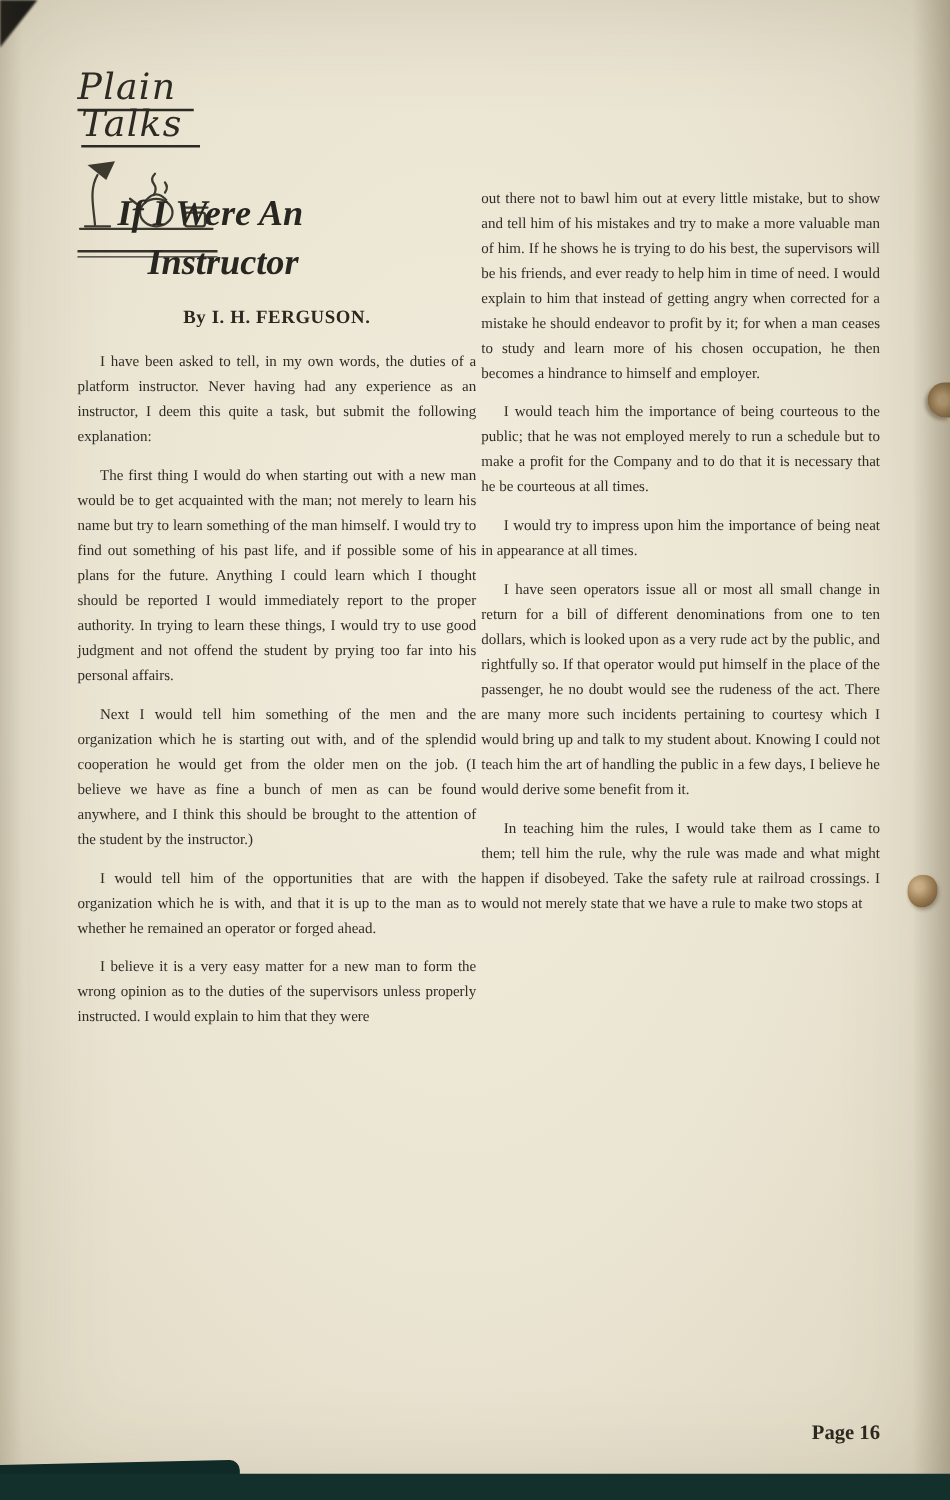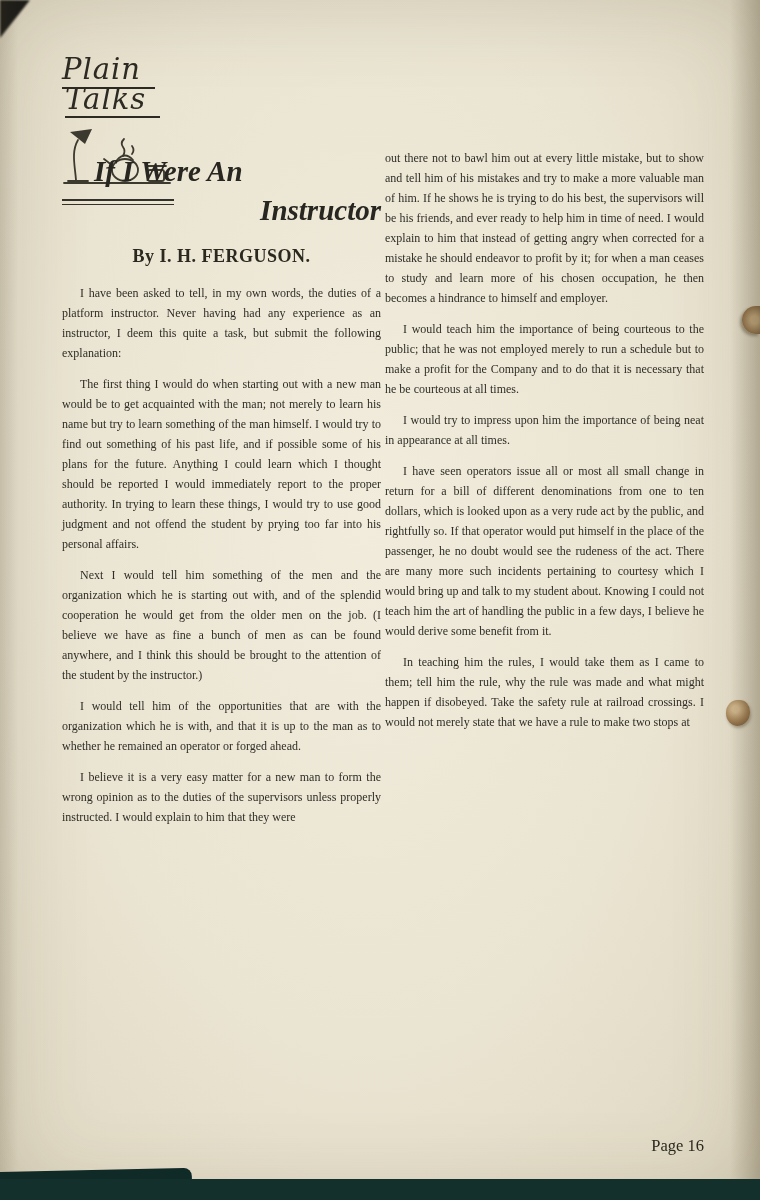--- a/index.html
+++ b/index.html
@@ -105,45 +105,45 @@
   .title {
     font-size: 29px;
     font-style: italic;
     font-weight: bold;
     color: #282620;
     margin: 4px 0 16px 0;
     line-height: 1.35;
     font-family: "Liberation Serif", serif;
   }
   .title .line1 { display: block; margin-left: 32px; }
-  .title .line2 { display: block; margin-left: 56px; text-align: right; }
+  .title .line2 { display: block; margin-left: 56px; }
   .byline {
     text-align: center;
     font-weight: bold;
-    font-size: 18px;
+    font-size: 15px;
     letter-spacing: 0.5px;
     margin: 0 0 16px 0;
     color: #2b291f;
   }
   .para {
     font-size: 12px;
     line-height: 20px;
     text-align: justify;
     text-indent: 18px;
     margin: 0 0 11px 0;
   }
   .para.no-indent { text-indent: 0; }
   
   .page-footer {
     position: absolute;
     right: 56px;
     bottom: 44px;
   }
   .page-number {
-    font-weight: normal;
+    font-weight: bold;
     font-size: 16.5px;
     color: #2b291f;
   }
 </style>
 </head>
 <body>
 
 <div class="page">
 
   <div class="corner-mark"></div>

